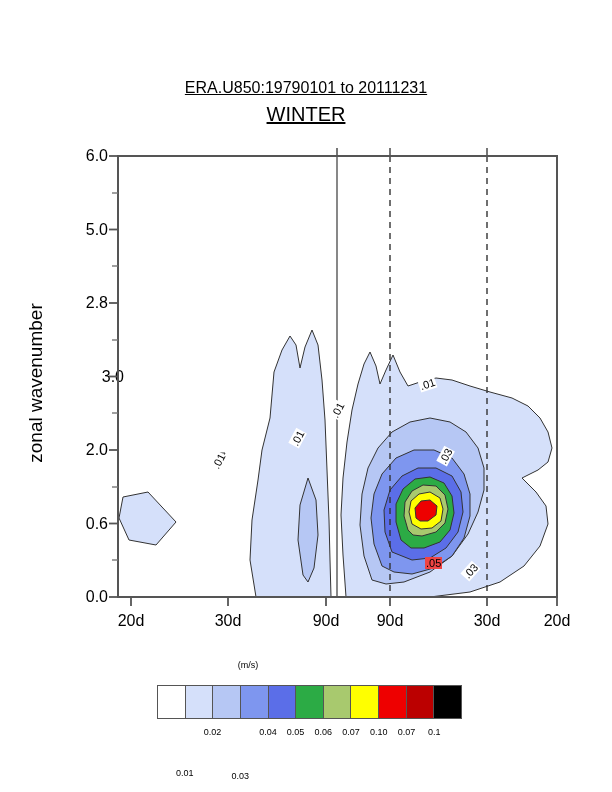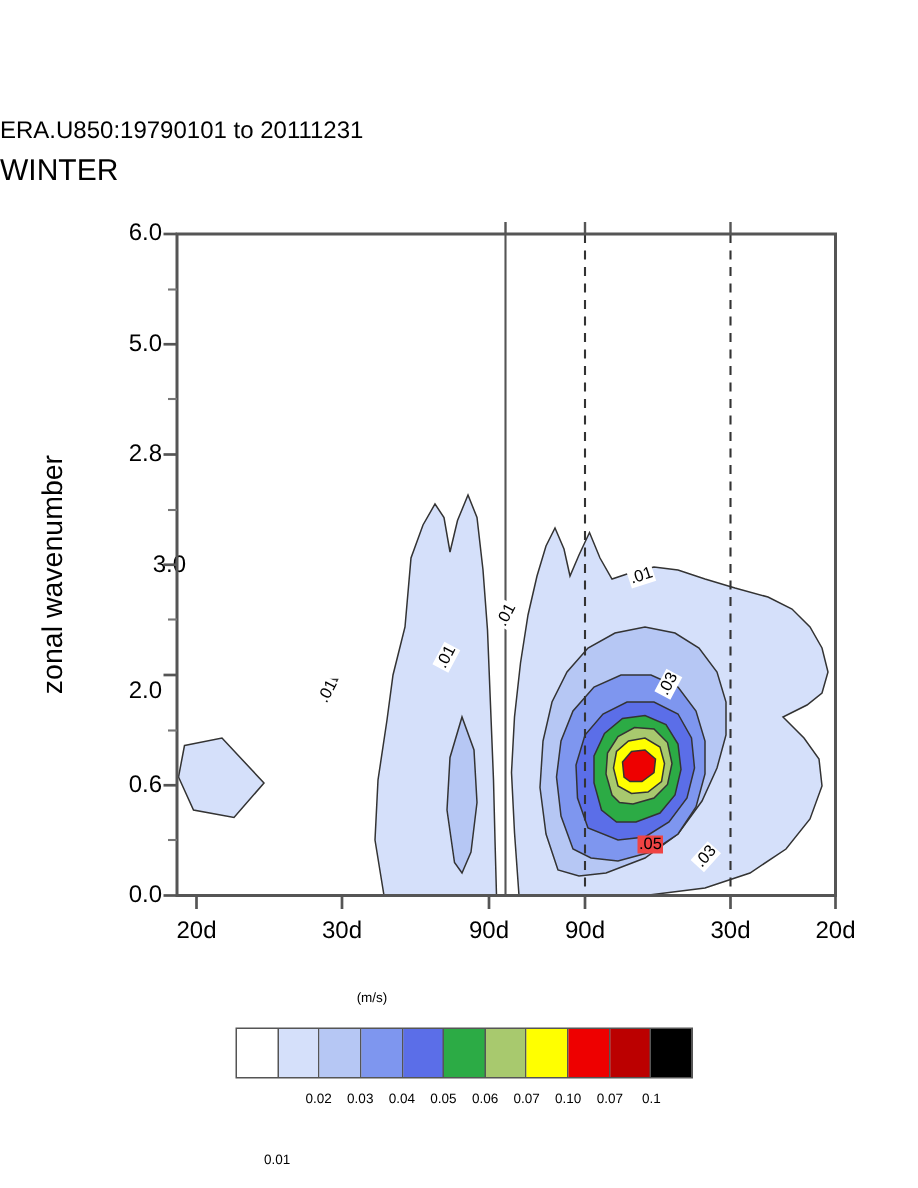--- a/index.html
+++ b/index.html
@@ -1,20 +1,20 @@
 <!DOCTYPE html>
 <html><head>
 <meta charset="utf-8">
 <style>
   html,body{margin:0;padding:0;}
   body{width:612px;height:792px;background:#ffffff;
        font-family:"Liberation Sans",sans-serif;overflow:hidden;position:relative;}
   #stage{position:absolute;left:0;top:0;width:612px;height:792px;}
 
-  .ttl{position:absolute;width:612px;color:#000;}
+  .ttl{position:absolute;width:612px;text-align:center;color:#000;text-decoration:underline;}
   #title-main{top:79px;font-size:16px;}
   #title-sub{top:103px;font-size:20px;}
 
   #ylabel{position:absolute;left:-84px;top:372px;width:240px;text-align:center;
           font-size:19px;transform:rotate(-90deg);transform-origin:50% 50%;color:#000;}
 
   .tickLabelY{position:absolute;font-size:16px;color:#000;text-align:right;width:46px;}
   .tickLabelX{position:absolute;font-size:16px;color:#000;text-align:center;width:60px;}
 
   #cbUnits{position:absolute;width:496px;text-align:center;top:660px;font-size:9px;color:#000;}
@@ -30,21 +30,21 @@
 
 <div id="stage">
 
   <div class="ttl" id="title-main">ERA.U850:19790101 to 20111231</div>
   <div class="ttl" id="title-sub">WINTER</div>
 
   <div id="ylabel">zonal wavenumber</div>
 
   <div class="tickLabelY" style="left:62px;top:588px;">0.0</div>
   <div class="tickLabelY" style="left:62px;top:515px;">0.6</div>
-  <div class="tickLabelY" style="left:62px;top:441px;margin-top:11px;">2.0</div>
+  <div class="tickLabelY" style="left:62px;top:441px;">2.0</div>
   <div class="tickLabelY" style="left:78px;top:368px;text-align:right;">3.0</div>
   <div class="tickLabelY" style="left:62px;top:294px;">2.8</div>
   <div class="tickLabelY" style="left:62px;top:221px;">5.0</div>
   <div class="tickLabelY" style="left:62px;top:147px;">6.0</div>
 
   <div class="tickLabelX" style="left:101px;top:612px;">20d</div>
   <div class="tickLabelX" style="left:198px;top:612px;">30d</div>
   <div class="tickLabelX" style="left:296px;top:612px;">90d</div>
   <div class="tickLabelX" style="left:360px;top:612px;">90d</div>
   <div class="tickLabelX" style="left:457px;top:612px;">30d</div>
@@ -158,21 +158,21 @@
       <div class="cbCell" style="background: rgb(44, 171, 69);"></div>
       <div class="cbCell" style="background: rgb(168, 201, 110);"></div>
       <div class="cbCell" style="background: rgb(255, 255, 0);"></div>
       <div class="cbCell" style="background: rgb(238, 0, 0);"></div>
       <div class="cbCell" style="background: rgb(187, 0, 0);"></div>
       <div class="cbCell" style="background: rgb(0, 0, 0);"></div>
     </div>
   <div id="cbTicks">
       <div class="cbTick" style="left: 164.727px; margin-top: 41px;">0.01</div>
       <div class="cbTick" style="left: 192.455px;">0.02</div>
-      <div class="cbTick" style="left: 220.182px;">0.03</div>
+      <div class="cbTick" style="left: 220.182px; margin-top: 44px;">0.03</div>
       <div class="cbTick" style="left: 247.909px;">0.04</div>
       <div class="cbTick" style="left: 275.636px;">0.05</div>
       <div class="cbTick" style="left: 303.364px;">0.06</div>
       <div class="cbTick" style="left: 331.091px;">0.07</div>
       <div class="cbTick" style="left: 358.818px;">0.10</div>
       <div class="cbTick" style="left: 386.545px;">0.07</div>
       <div class="cbTick" style="left: 414.273px;">0.1</div>
     </div>
 
 </div>

